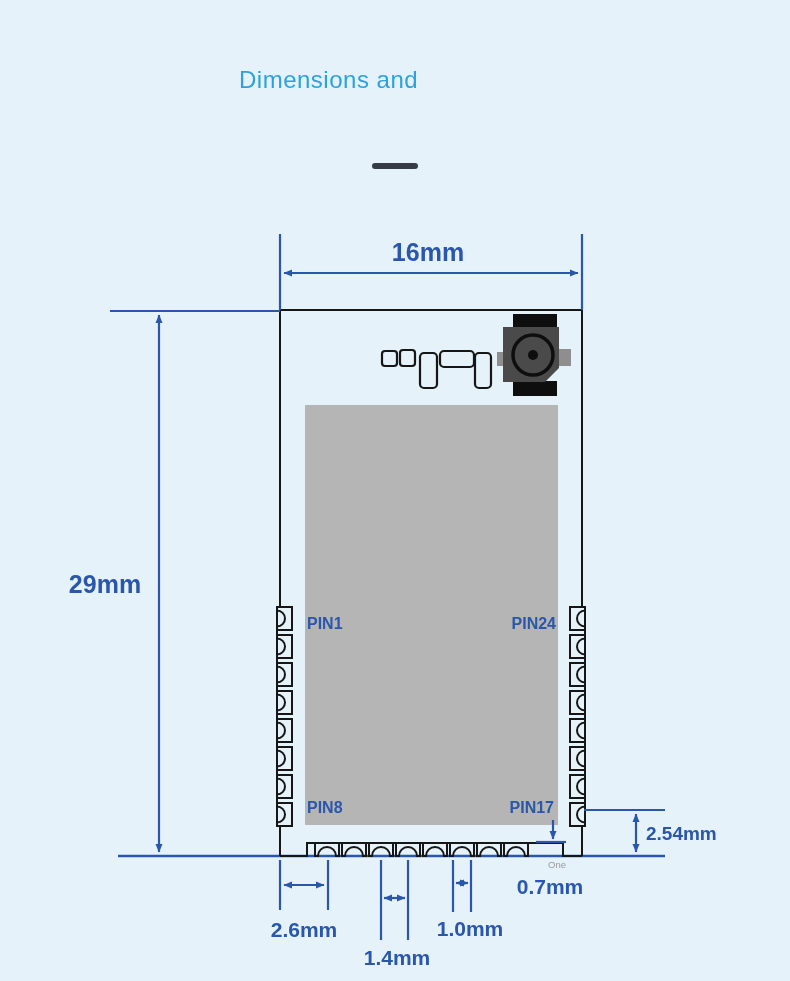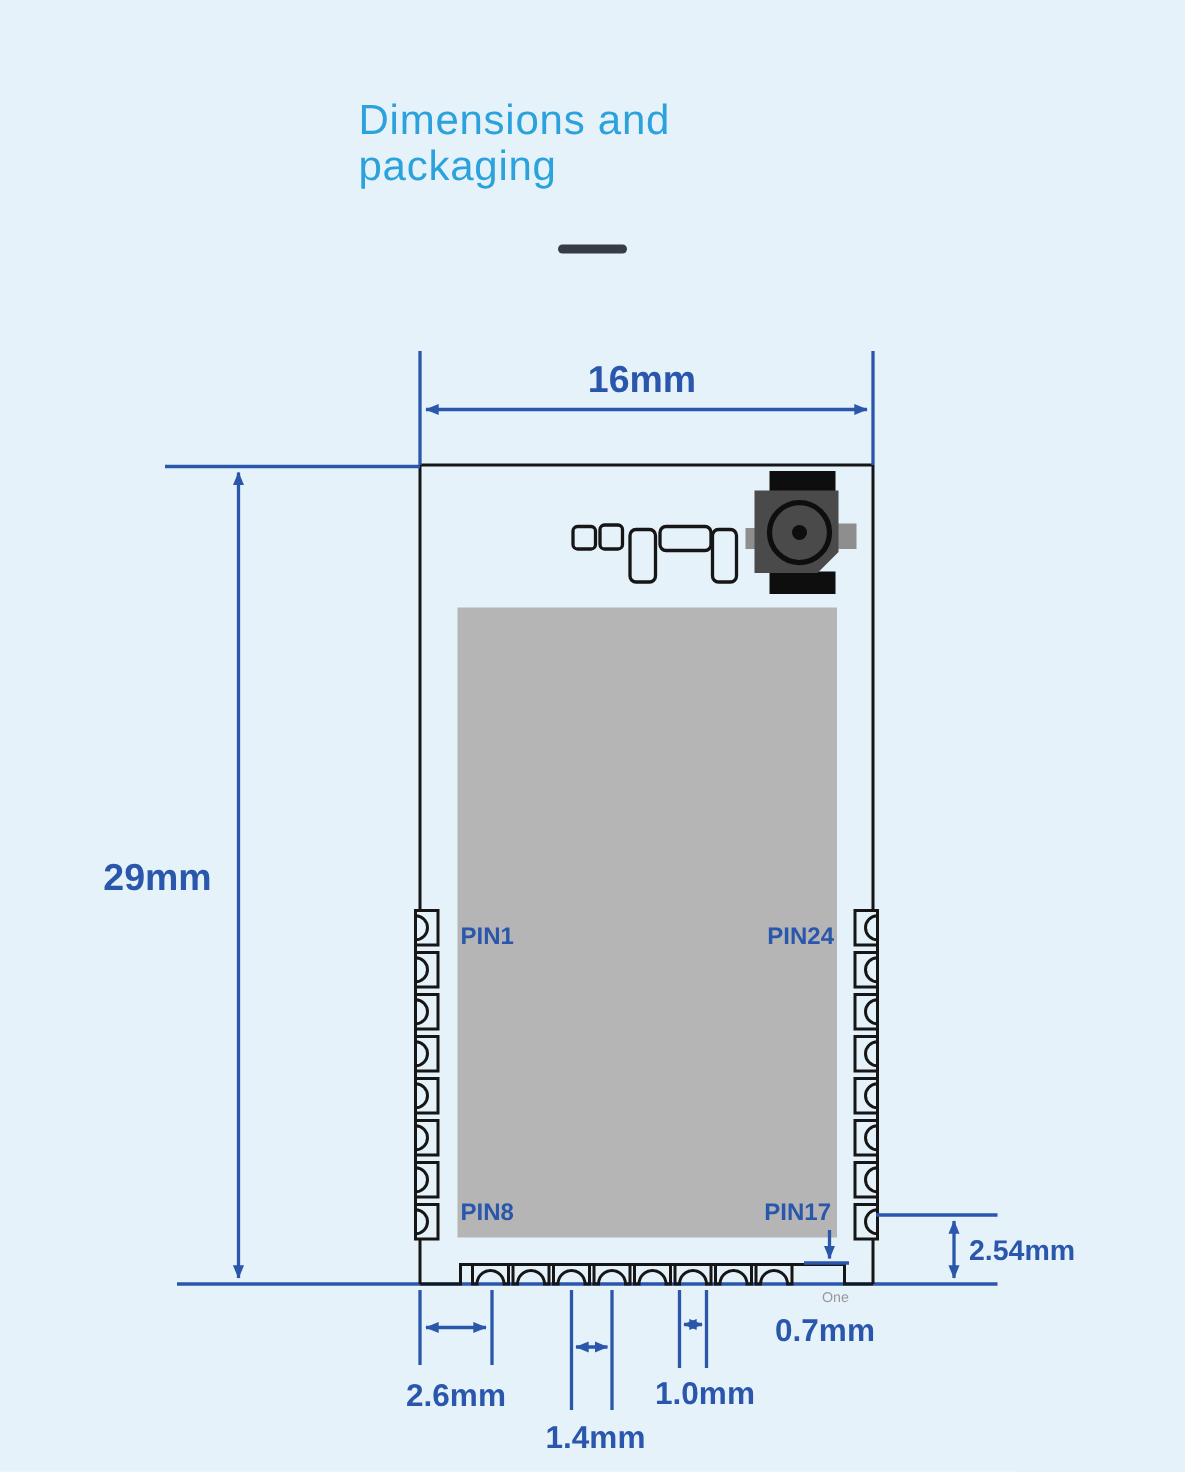--- a/index.html
+++ b/index.html
@@ -8,21 +8,21 @@
     width: 790px;
     height: 981px;
     background: #e5f2fa;
     overflow: hidden;
     font-family: "Liberation Sans", sans-serif;
   }
   .title {
     position: absolute;
     left: 239px;
     top: 64px;
-    font-size: 28px;
+    font-size: 24px;
     line-height: 31px;
     font-weight: 500;
     color: #2ba2dc;
     letter-spacing: 0.5px;
   }
   .dash {
     position: absolute;
     left: 372px;
     top: 163px;
     width: 46px;
@@ -48,21 +48,20 @@
     font-size: 9.5px;
   }
 </style>
 </head>
 <body>
 
 <div class="page">
 
   <div class="title">
     <div>Dimensions and</div>
-    <div>packaging</div>
   </div>
 
   <div class="dash"></div>
 
   <svg width="790" height="981" viewBox="0 0 790 981">
     <defs>
       <marker id="arr" markerUnits="userSpaceOnUse" markerWidth="9" markerHeight="8" viewBox="0 0 8.5 7" refX="8" refY="3.5" orient="auto-start-reverse">
         <path d="M0,0 L8.5,3.5 L0,7 Z" fill="#2a57ab"></path>
       </marker>
       <g id="ltab">

